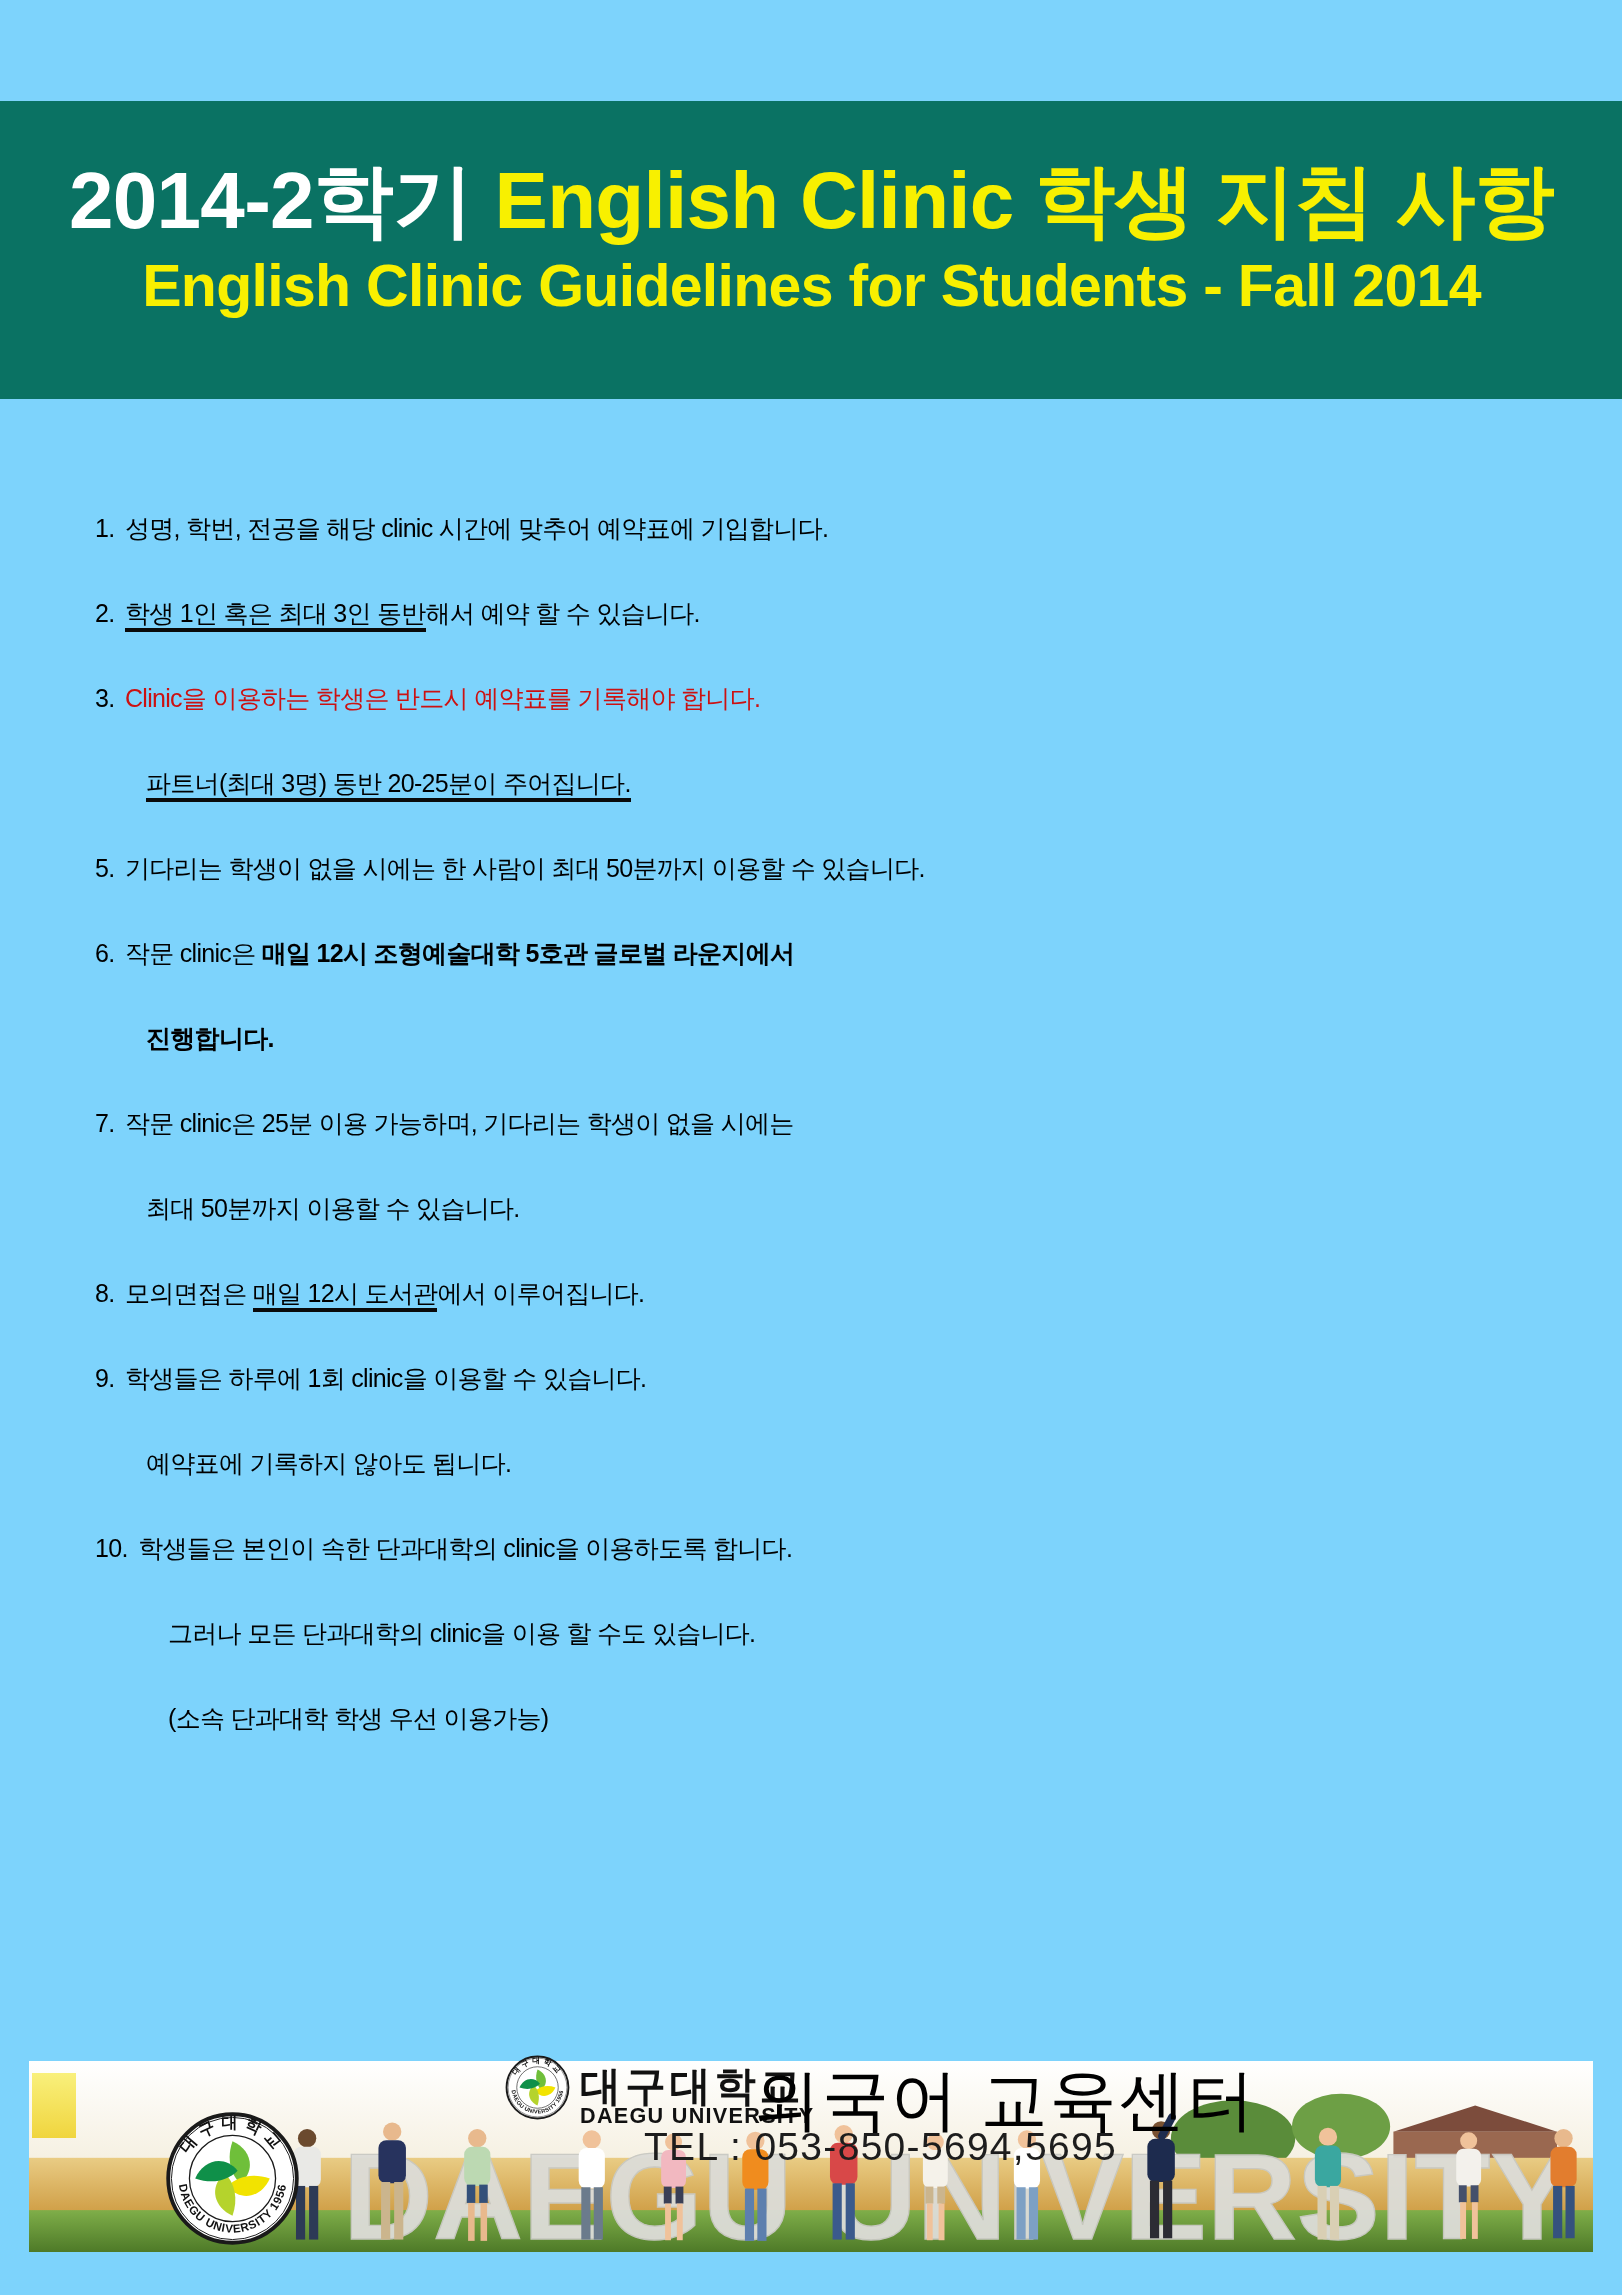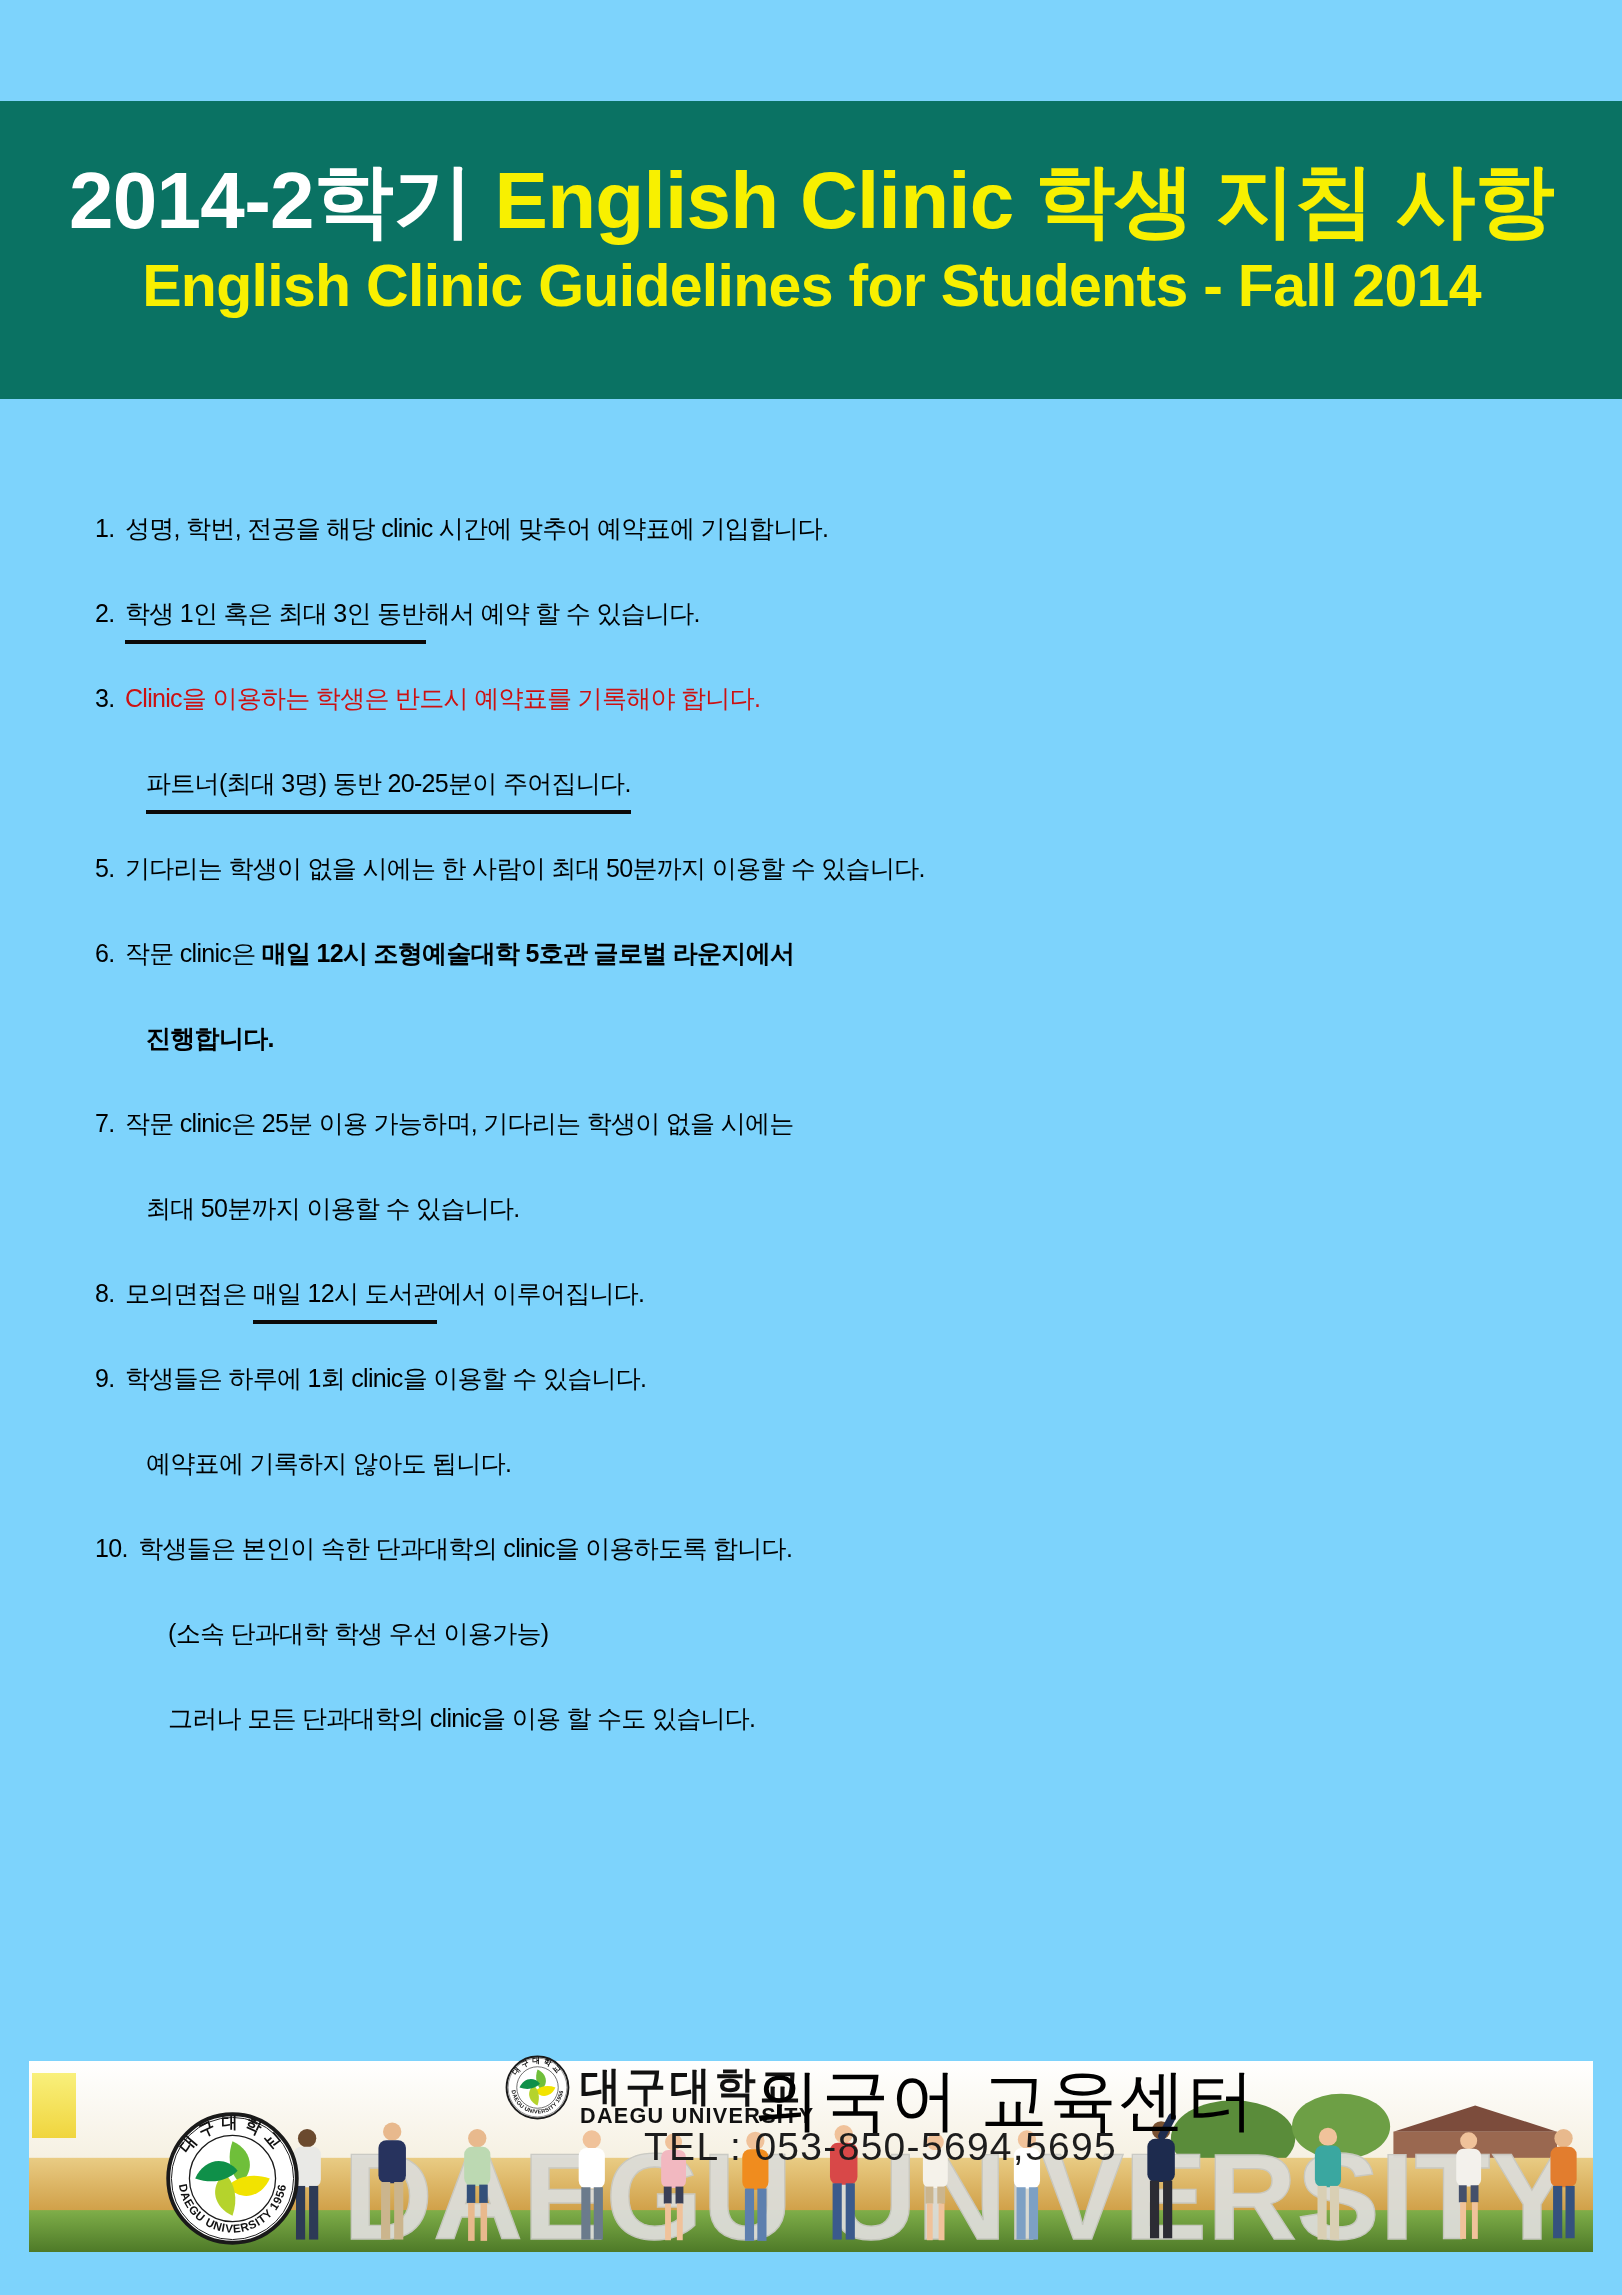--- a/index.html
+++ b/index.html
@@ -12,21 +12,21 @@
   .title1 .t-white{color:#ffffff;}
   .title1 .t-yellow{color:var(--title-yellow);margin-left:22px;}
   .title2{margin-top:16px;font-size:59px;font-weight:bold;line-height:1;color:var(--title-yellow);white-space:nowrap;letter-spacing:-0.7px;}
 
   
   .list{position:absolute;left:95px;top:486px;right:19.6px;color:#000;}
   .line{font-size:25px;line-height:85px;white-space:nowrap;letter-spacing:-0.7px;}
   .num{margin-right:10.5px;}
   .ind{margin-left:51px;}
   .ind2{margin-left:73px;}
-  .u{border-bottom:4.6px solid #0a0a0a;padding-bottom:13px;}
+  .u{border-bottom:4.6px solid #0a0a0a;padding-bottom:1px;}
   .b{font-weight:bold;}
   .red{color:var(--alert-red);}
 
   
   .photo{position:absolute;left:29.4px;top:2061px;width:1564px;height:191px;}
   .yellow-accent{position:absolute;left:32px;top:2073px;width:44px;height:65px;
     background:linear-gradient(180deg,#f9f07c 0%, #f0d53e 100%);}
   .seal-large{position:absolute;left:165px;top:2111px;width:135px;height:135px;}
   .seal-small{position:absolute;left:505px;top:2055px;width:65px;height:65px;}
   .univ-kr{position:absolute;left:580px;top:2059px;font-size:41px;font-weight:bold;color:#111;letter-spacing:3.9px;white-space:nowrap;}
@@ -62,22 +62,22 @@
 
     <div class="line"><span class="num">7.</span><span>작문 clinic은 25분 이용 가능하며, 기다리는 학생이 없을 시에는</span></div>
     <div class="line ind"><span>최대 50분까지 이용할 수 있습니다.</span></div>
 
     <div class="line"><span class="num">8.</span><span>모의면접은 </span><span class="u">매일 12시 도서관</span><span>에서 이루어집니다.</span></div>
 
     <div class="line"><span class="num">9.</span><span>학생들은 하루에 1회 clinic을 이용할 수 있습니다.</span></div>
     <div class="line ind"><span>예약표에 기록하지 않아도 됩니다.</span></div>
 
     <div class="line"><span class="num">10.</span><span>학생들은 본인이 속한 단과대학의 clinic을 이용하도록 합니다.</span></div>
+    <div class="line ind2"><span>그러나 모든 단과대학의 clinic을 이용 할 수도 있습니다.</span></div>
     <div class="line ind2"><span>(소속 단과대학 학생 우선 이용가능)</span></div>
-    <div class="line ind2"><span>그러나 모든 단과대학의 clinic을 이용 할 수도 있습니다.</span></div>
   </div>
 
   <svg class="photo" viewBox="0 0 2390 292" preserveAspectRatio="none">
     <defs>
       <linearGradient id="gSky" x1="0" y1="0" x2="0" y2="1">
         <stop offset="0" stop-color="#ffffff"></stop>
           <stop offset="1" stop-color="#f4eedd"></stop>
       </linearGradient>
       <linearGradient id="gWheat" x1="0" y1="0" x2="0" y2="1">
         <stop offset="0" stop-color="#e9cc84"></stop>

